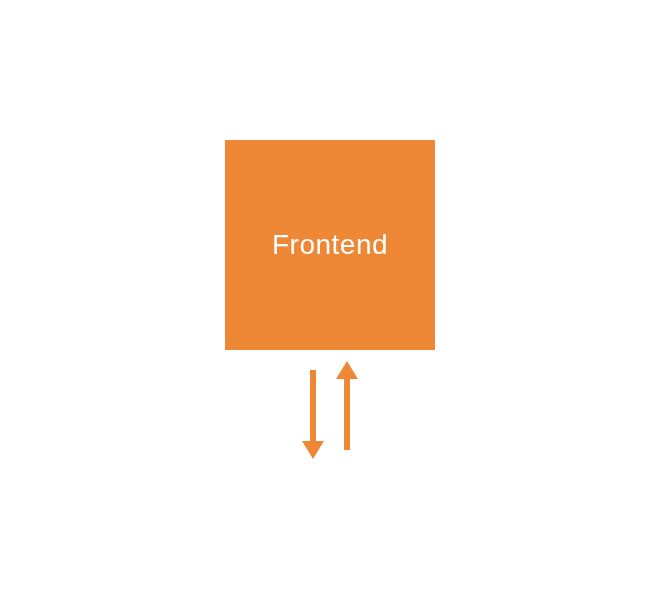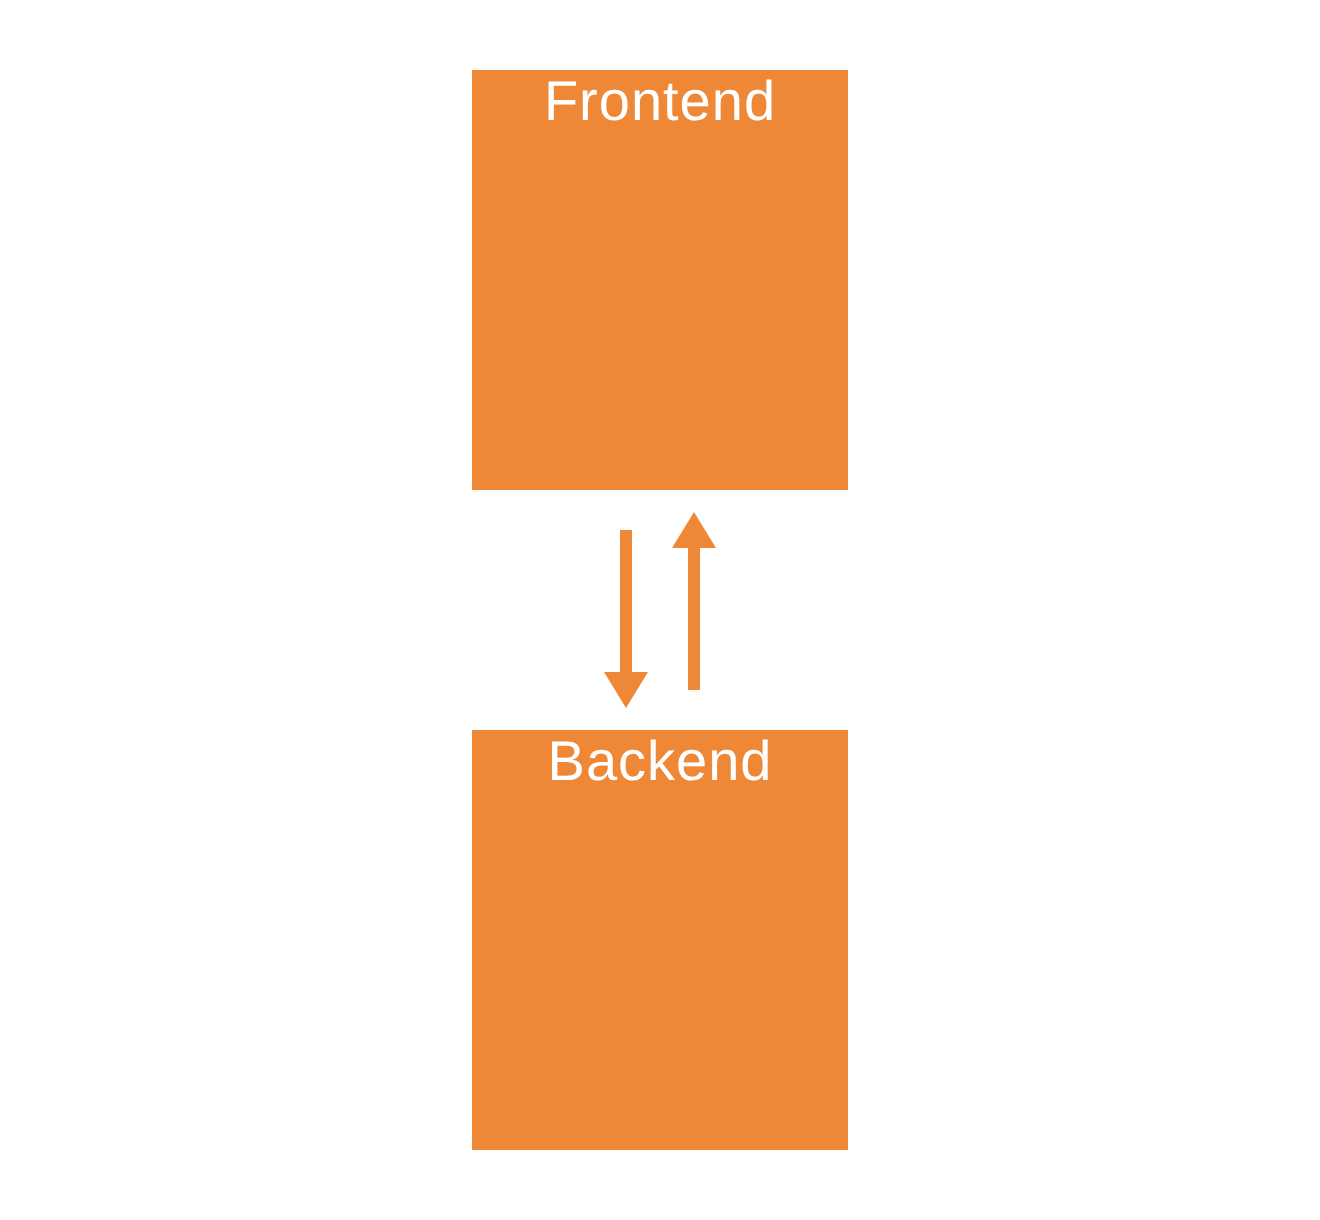--- a/index.html
+++ b/index.html
@@ -11,23 +11,24 @@
       align-items: center;
       justify-content: center;
       font-family: -apple-system, BlinkMacSystemFont, "Helvetica Neue", Arial, sans-serif;
     }
     .diagram {
       display: flex;
       flex-direction: column;
       align-items: center;
     }
     .box {
-      width: 188px;
+      width: 210px;
       height: 210px;
       display: flex;
+      align-items: center;
       justify-content: center;
       color: #ffffff;
       font-size: 28px;
       font-weight: 400;
       letter-spacing: 0.5px;
     }
     .arrow-container {
       width: 210px;
       height: 120px;
       display: flex;
@@ -75,16 +76,13 @@
   <div class="arrow-container">
     <div class="arrow arrow-down">
       <div class="arrow-shaft" style="background:#ee8736"></div>
       <div class="arrow-head" style="border-top-color:#ee8736"></div>
     </div>
     <div class="arrow arrow-up">
       <div class="arrow-shaft" style="background:#ee8736"></div>
       <div class="arrow-head" style="border-bottom-color:#ee8736"></div>
     </div>
   </div>
-  <div class="box" style="background:#ee8736;color:#ffffff">
-    <span>Backend</span>
-  </div>
 </div>
 
 </body></html>

